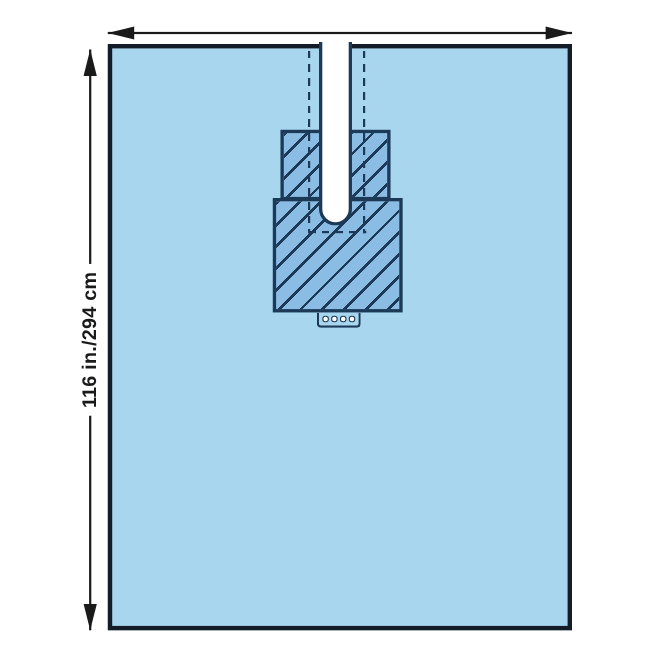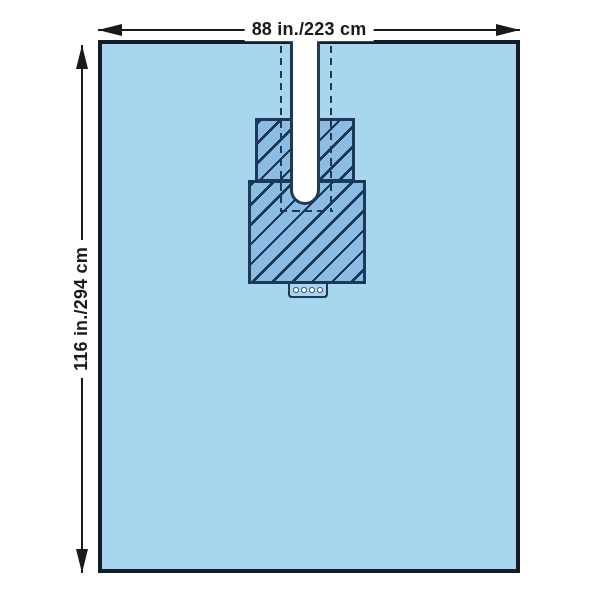--- a/index.html
+++ b/index.html
@@ -82,21 +82,20 @@
   .dim-label-v{left:82px;top:309px;transform:translate(-50%,-50%) rotate(-90deg);}
 </style>
 </head>
 <body>
 
 <div class="stage">
 
   <div class="dim-line-h"></div>
   <div class="arrow arrow-left"></div>
   <div class="arrow arrow-right"></div>
-  <div class="dim-label dim-label-h">88 in./223 cm</div>
 
   <div class="dim-line-v"></div>
   <div class="arrow arrow-up"></div>
   <div class="arrow arrow-down"></div>
   <div class="dim-label dim-label-v">116 in./294 cm</div>
 
   <div class="drape"></div>
 
   <div class="reinforce upper"></div>
   <div class="reinforce lower"></div>

